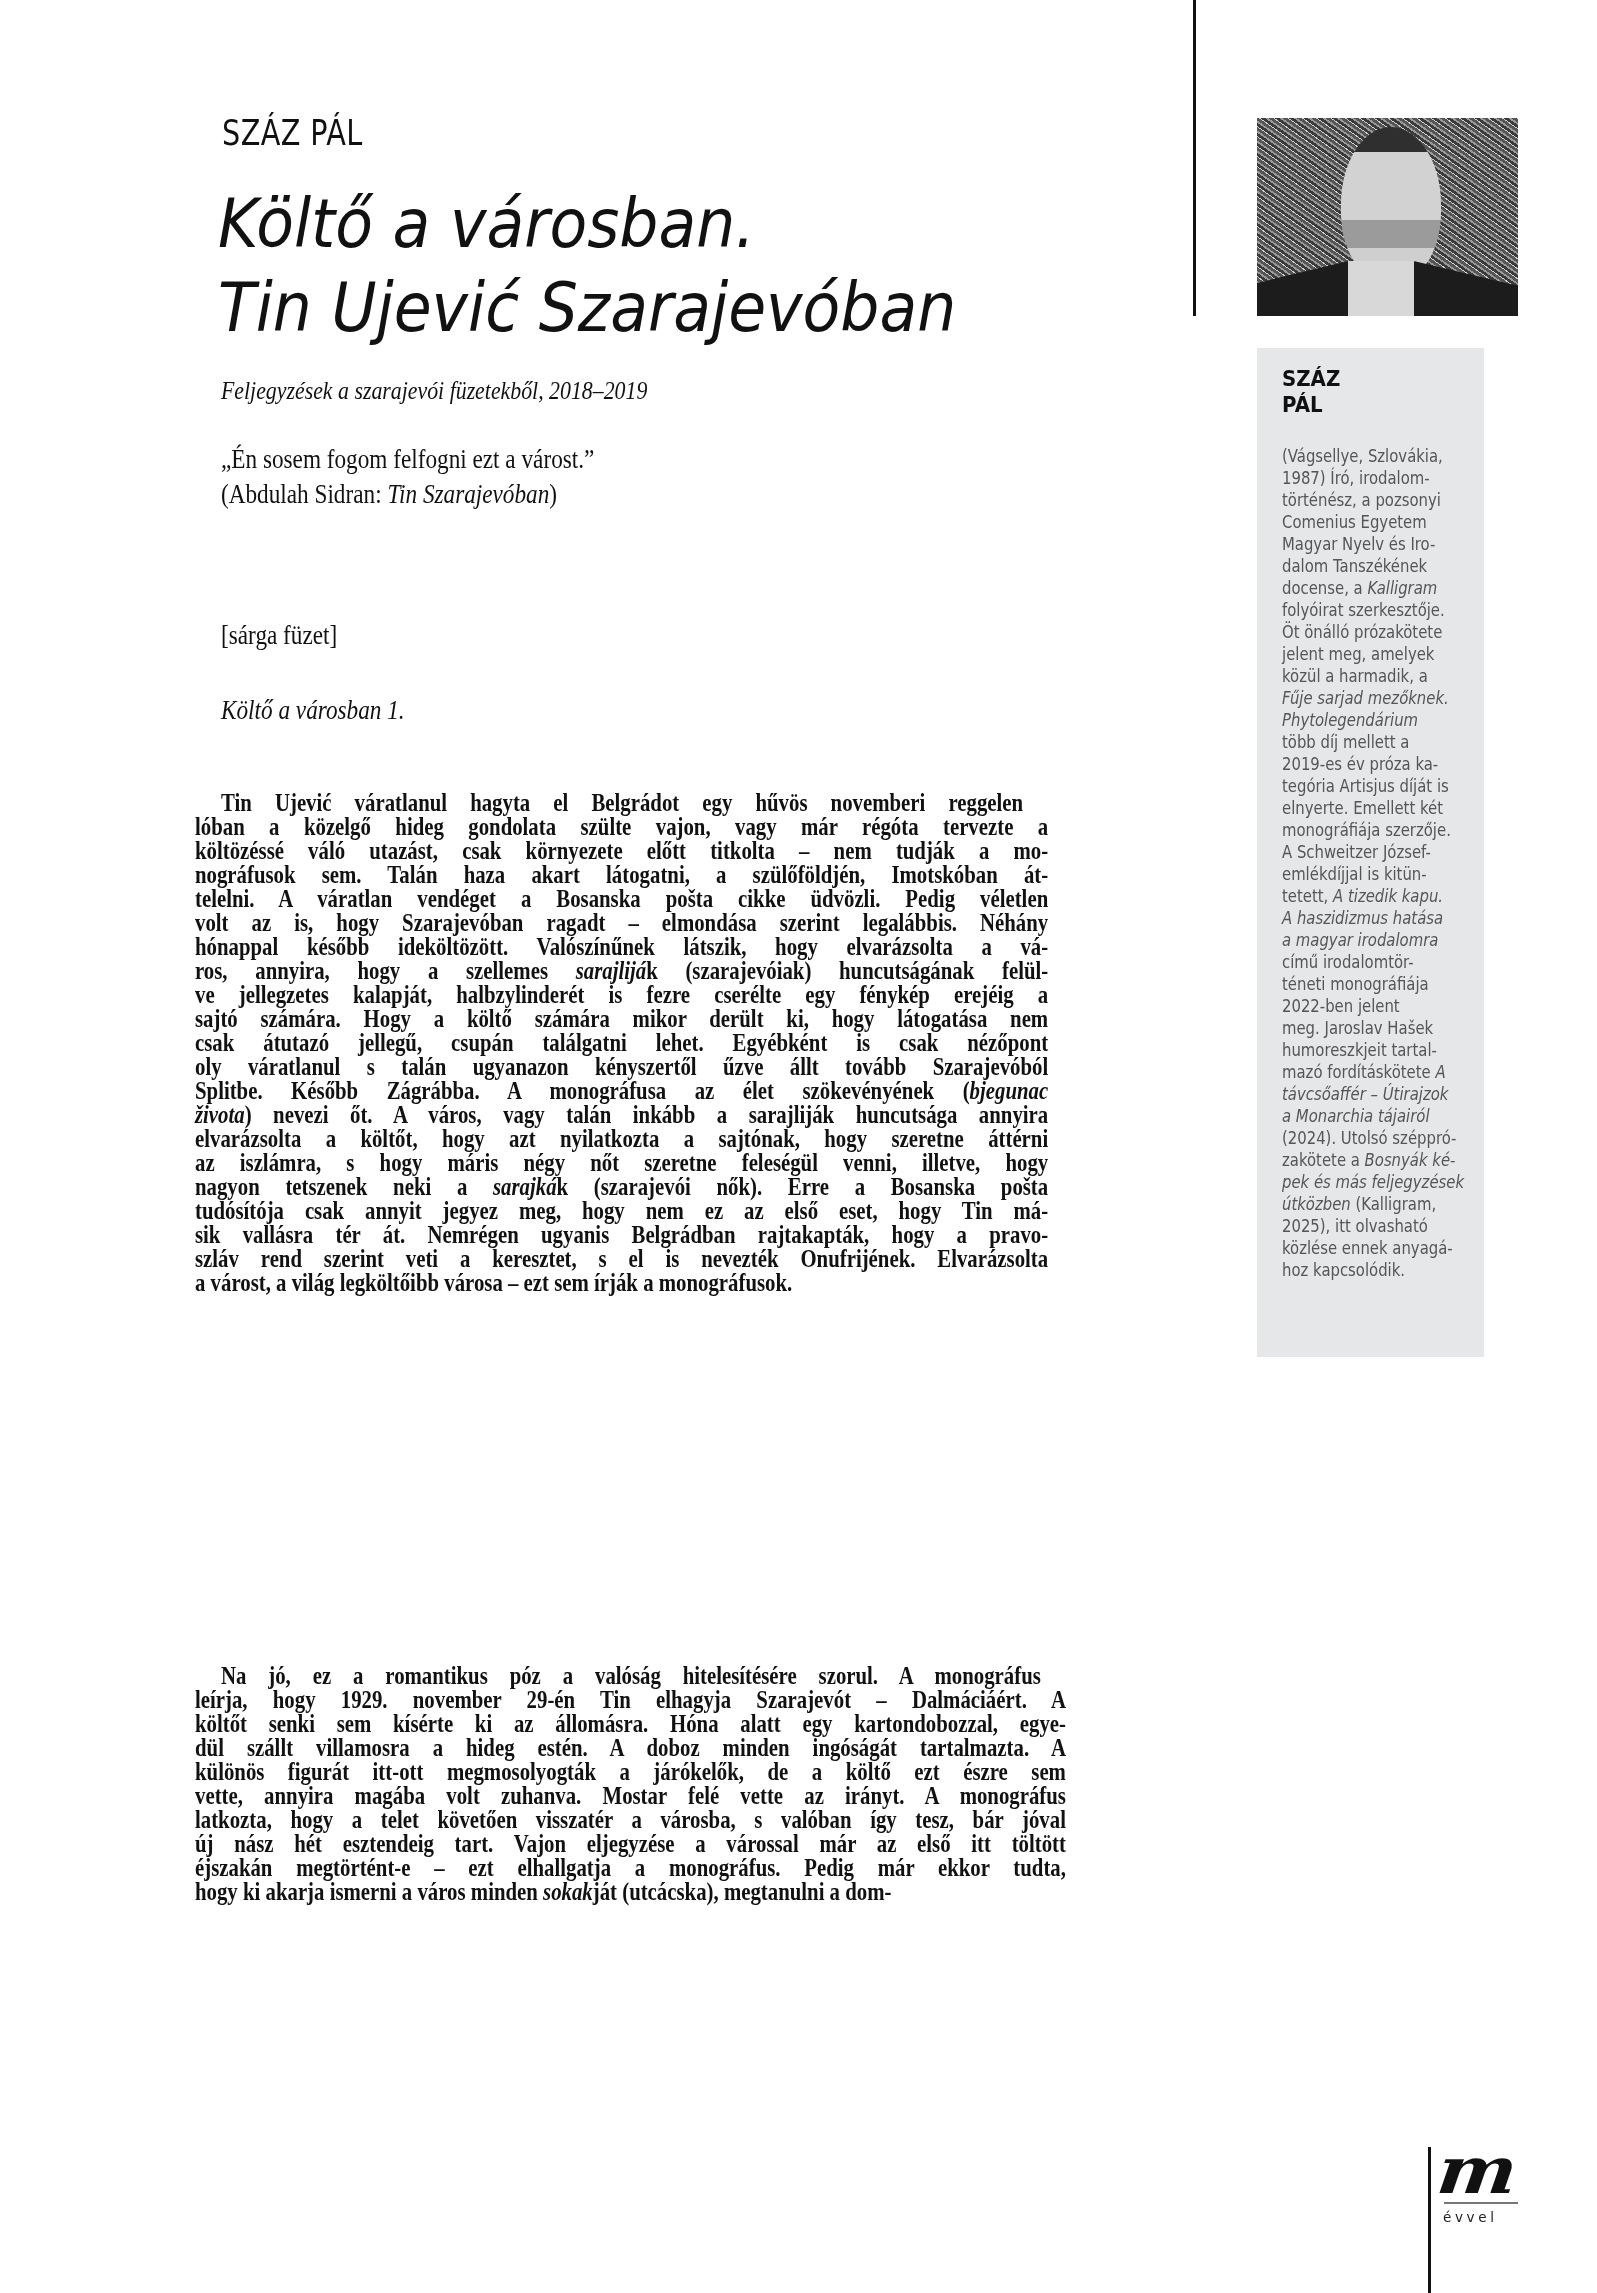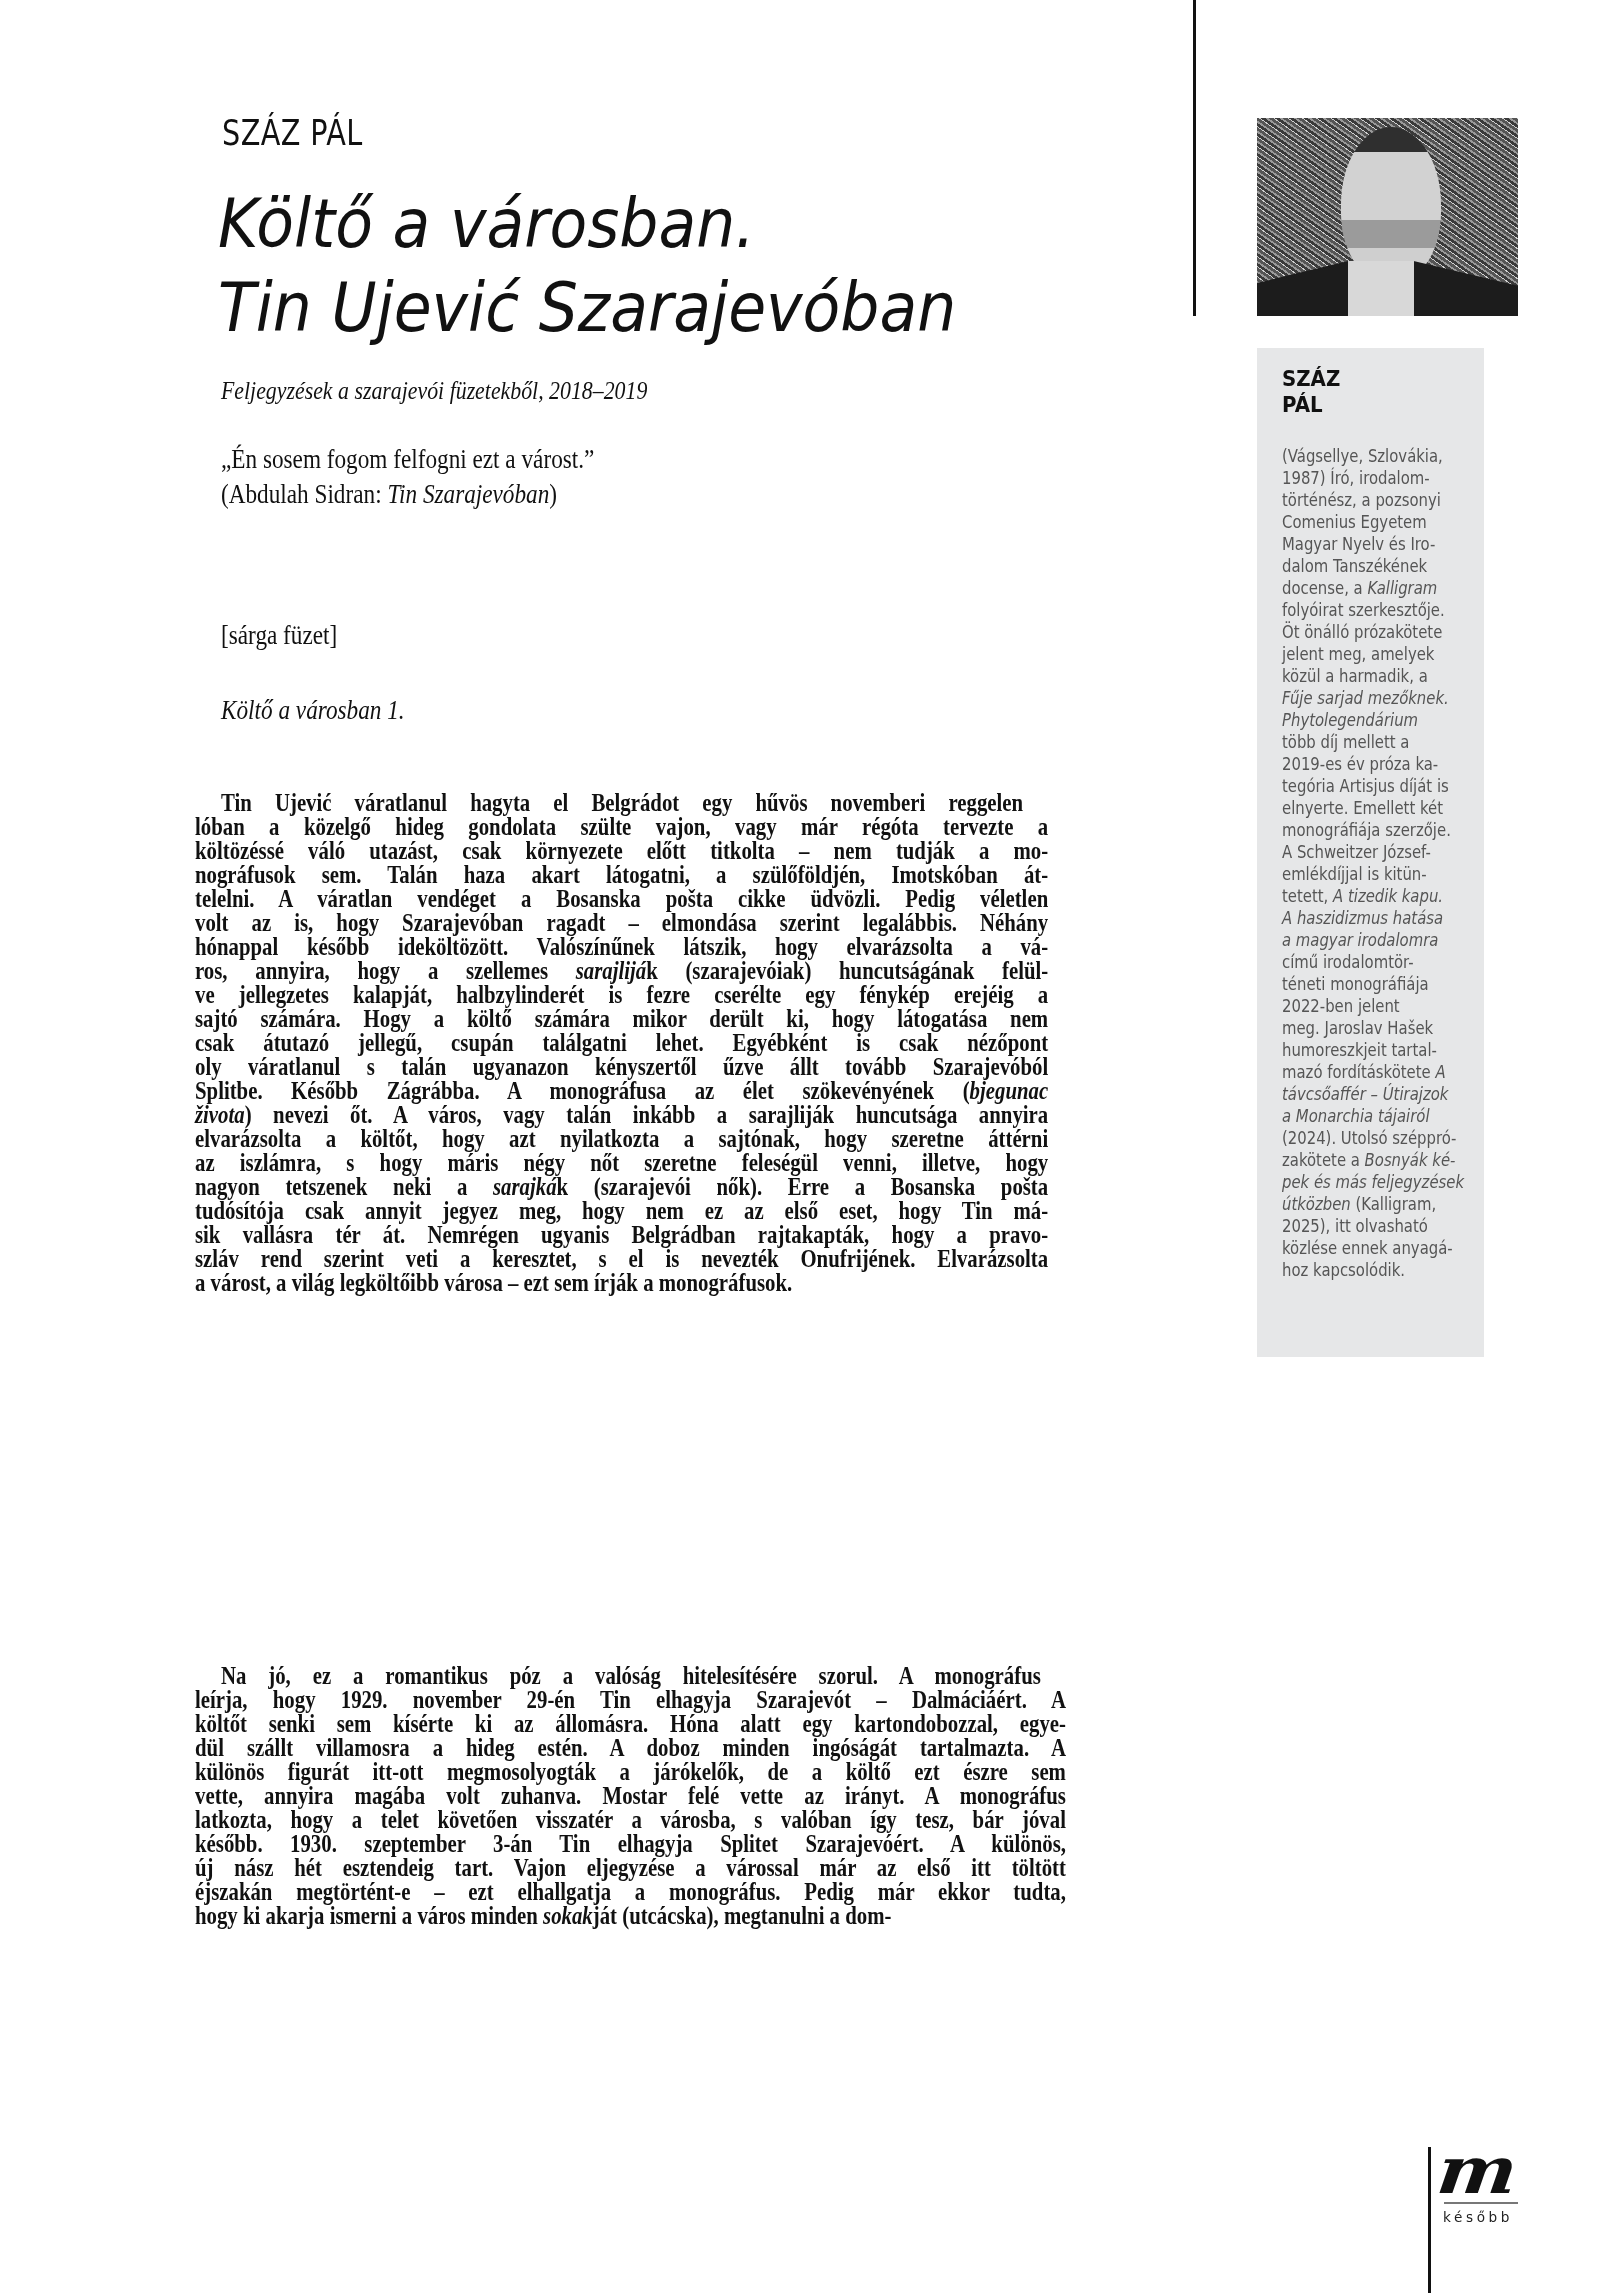--- a/index.html
+++ b/index.html
@@ -108,21 +108,20 @@
       <span class="line last"><span class="line-inner">a várost, a világ legköltőibb városa – ezt sem írják a monográfusok.</span></span>
     </div>
   <div class="para p2">
       <span class="line first"><span class="line-inner">Na jó, ez a romantikus póz a valóság hitelesítésére szorul. A monográfus</span></span>
       <span class="line"><span class="line-inner">leírja, hogy 1929. november 29-én Tin elhagyja Szarajevót – Dalmáciáért. A</span></span>
       <span class="line"><span class="line-inner">költőt senki sem kísérte ki az állomásra. Hóna alatt egy kartondobozzal, egye-</span></span>
       <span class="line"><span class="line-inner">dül szállt villamosra a hideg estén. A doboz minden ingóságát tartalmazta. A</span></span>
       <span class="line"><span class="line-inner">különös figurát itt-ott megmosolyogták a járókelők, de a költő ezt észre sem</span></span>
       <span class="line"><span class="line-inner">vette, annyira magába volt zuhanva. Mostar felé vette az irányt. A monográfus</span></span>
       <span class="line"><span class="line-inner">latkozta, hogy a telet követően visszatér a városba, s valóban így tesz, bár jóval</span></span>
-      <span class="line"><span class="line-inner">később. 1930. szeptember 3-án Tin elhagyja Splitet Szarajevóért. A különös,</span></span>
       <span class="line"><span class="line-inner">új nász hét esztendeig tart. Vajon eljegyzése a várossal már az első itt töltött</span></span>
       <span class="line"><span class="line-inner">éjszakán megtörtént-e – ezt elhallgatja a monográfus. Pedig már ekkor tudta,</span></span>
       <span class="line last"><span class="line-inner">hogy ki akarja ismerni a város minden <i>sokak</i>ját (utcácska), megtanulni a dom-</span></span>
     </div>
 </div>
 
 <div class="photo">
   <div class="face"></div>
   <div class="shoulders"></div>
 </div>
@@ -170,14 +169,14 @@
       <span class="bl"><i>útközben</i> (Kalligram,</span>
       <span class="bl">2025), itt olvasható</span>
       <span class="bl">közlése ennek anyagá-</span>
       <span class="bl">hoz kapcsolódik.</span>
     </div>
 </div>
 
 <div class="logo-rule"></div>
 <div class="logo-m">m</div>
 <div class="logo-line"></div>
-<div class="logo-text">később</div>
+<div class="logo-text">évvel</div>
 
 
 </body></html>

